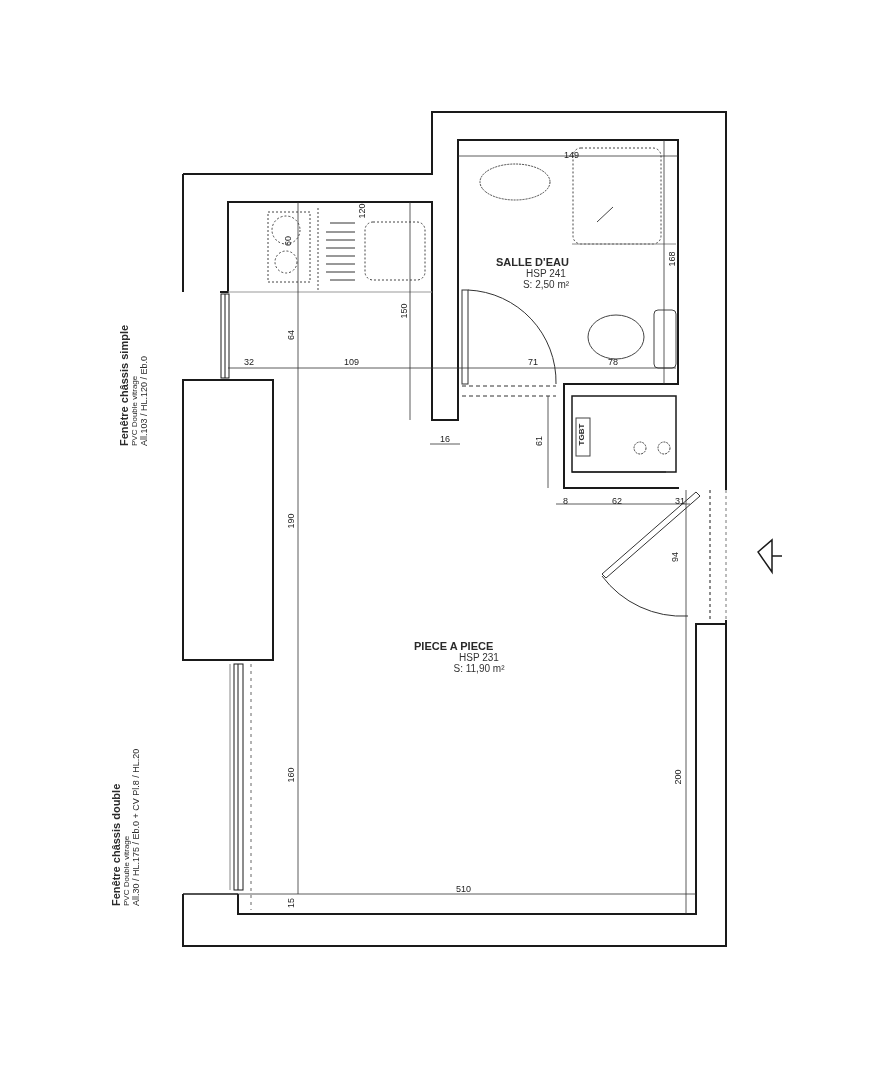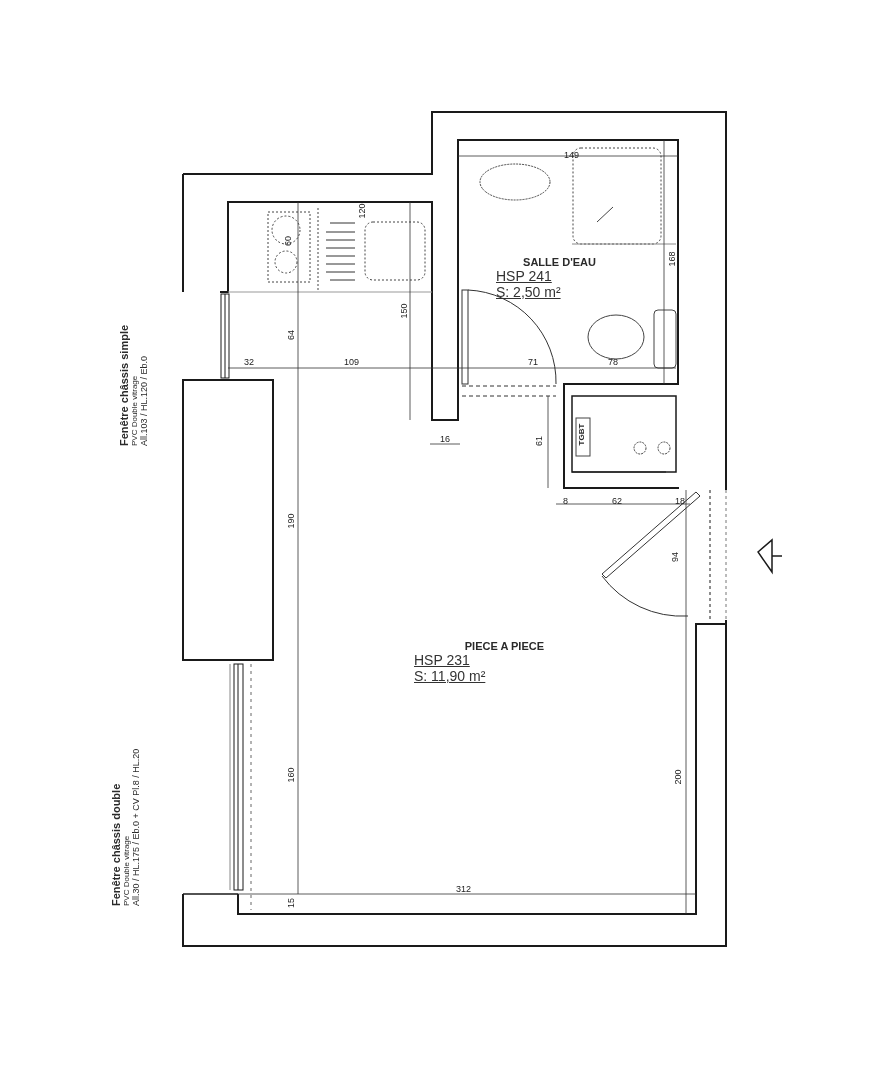--- a/index.html
+++ b/index.html
@@ -1,21 +1,21 @@
 <!DOCTYPE html>
 <html><head>
 <meta charset="utf-8">
 <style>
   html, body { margin:0; padding:0; background:#ffffff; }
   body { width:877px; height:1080px; position:relative; overflow:hidden;
          font-family:"Liberation Sans", sans-serif; color:#222; }
   #plan { position:absolute; left:0; top:0; width:877px; height:1080px; }
   .lbl { position:absolute; white-space:nowrap; color:#2a2a2a; }
-  .room-name { font-weight:bold; font-size:11px; text-align:right; }
-  .room-sub { font-size:14px; color:#333;text-decoration:underline; }
+  .room-name { font-weight:bold; font-size:11px; text-align:left; }
+  .room-sub { font-size:10px; text-align:center; color:#333; }
   .dim { font-size:9px; color:#222; }
   .vert { transform:rotate(-90deg); transform-origin:center center; }
   .win-title { font-weight:bold; font-size:11px; }
   .win-sub { font-size:8px; }
   .win-spec { font-size:9px; }
   .tgbt { font-size:8px; font-weight:bold; }
 </style>
 </head>
 <body>
 
@@ -144,19 +144,19 @@
 <div class="lbl dim vert" style="left:396px;top:306px;">150</div>
 <div class="lbl dim vert" style="left:286px;top:330px;">64</div>
 <div class="lbl dim" style="left:244px;top:357px;">32</div>
 <div class="lbl dim" style="left:344px;top:357px;">109</div>
 <div class="lbl dim" style="left:500px;top:357px;margin-left:28px;">71</div>
 <div class="lbl dim" style="left:608px;top:357px;">78</div>
 <div class="lbl dim" style="left:440px;top:434px;">16</div>
 <div class="lbl dim vert" style="left:534px;top:436px;">61</div>
 <div class="lbl dim" style="left:563px;top:496px;">8</div>
 <div class="lbl dim" style="left:612px;top:496px;">62</div>
-<div class="lbl dim" style="left:675px;top:496px;">18</div>
+<div class="lbl dim" style="left:675px;top:496px;">31</div>
 <div class="lbl dim vert" style="left:670px;top:552px;">94</div>
 <div class="lbl dim vert" style="left:283px;top:516px;">190</div>
 <div class="lbl dim vert" style="left:283px;top:770px;">160</div>
 <div class="lbl dim vert" style="left:670px;top:772px;">200</div>
-<div class="lbl dim" style="left:456px;top:884px;">312</div>
+<div class="lbl dim" style="left:456px;top:884px;">510</div>
 <div class="lbl dim vert" style="left:286px;top:898px;">15</div>
 
 </body></html>

